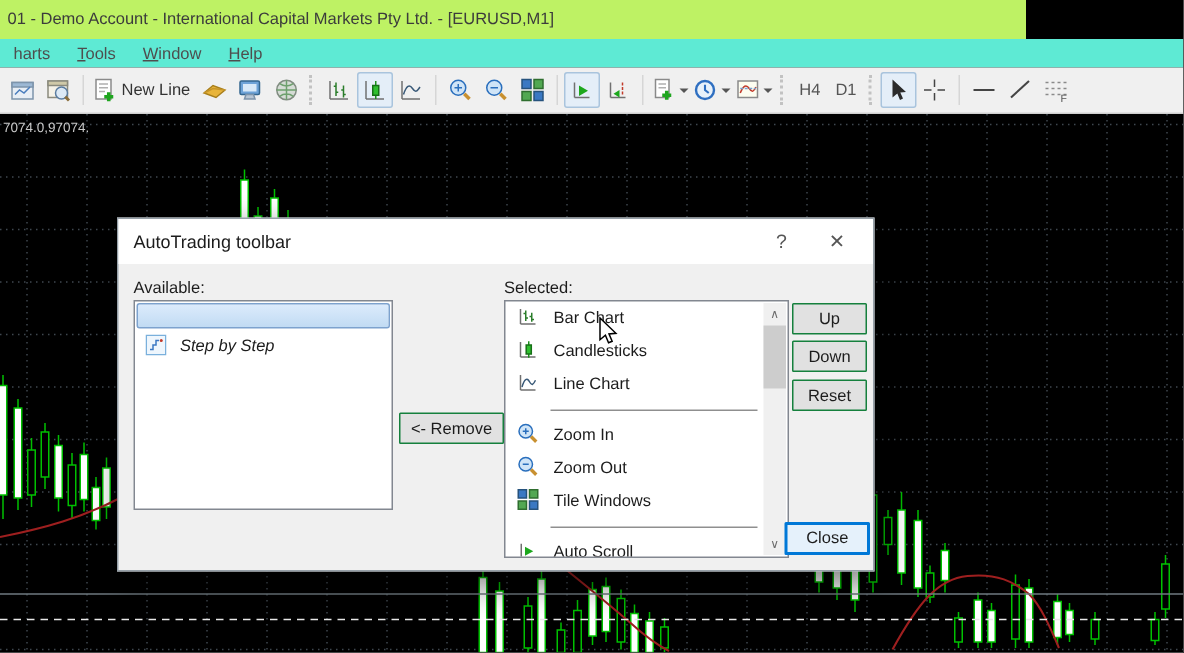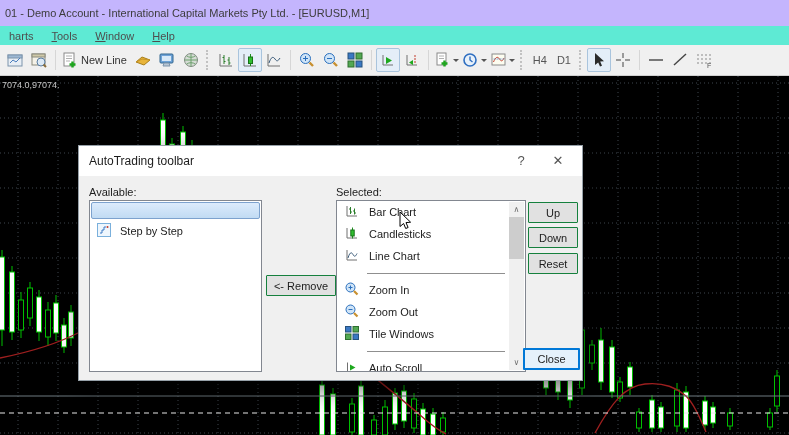--- a/index.html
+++ b/index.html
@@ -1,19 +1,19 @@
 <!DOCTYPE html>
 <html><head>
 <meta charset="utf-8">
 <style>
   html,body{margin:0;padding:0;background:#888;}
   #screen{position:relative;width:789px;height:435px;overflow:hidden;background:#000;
           font-family:"Liberation Sans",sans-serif;-webkit-font-smoothing:antialiased;}
   
-  .titlebar{position:absolute;left:0;top:0;width:789px;height:26px;background:#c4b5fd;
+  .titlebar{position:absolute;left:0;top:0;width:684px;height:26px;background:#bef264;
             font-size:11px;color:#3c3c3c;line-height:26px;padding-left:5px;box-sizing:border-box;white-space:nowrap;}
   .menubar{position:absolute;left:0;top:26px;width:789px;height:19px;background:#5eead4;
            display:flex;align-items:center;font-size:11px;color:#4e4e4e;}
   .menu-item{padding:0 9px;cursor:default;}
   .menu-item.u::first-letter{text-decoration:underline;}
   .toolbar{position:absolute;left:0;top:45px;width:789px;height:31px;background:#f0f0f0;
            border-bottom:1px solid #cfcfcf;display:flex;align-items:center;padding-left:3px;box-sizing:border-box;}
   .tbtn{height:24px;min-width:24px;display:flex;align-items:center;justify-content:center;
         border:1px solid transparent;border-radius:2px;box-sizing:border-box;}
   .tbtn.active{background:#e4eef8;border-color:#a9c4dd;}
@@ -27,21 +27,21 @@
   .dialog{position:absolute;left:78px;top:145px;width:505px;height:236px;background:#f0f0f0;
           border:1px solid #96a0a8;box-shadow:3px 8px 22px rgba(0,0,0,.55);z-index:10;box-sizing:border-box;}
   .dlg-title{position:absolute;left:0;top:0;right:0;height:30px;background:#fff;
              font-size:12px;color:#1c1c1c;line-height:30px;padding-left:10px;}
   .dlg-help{position:absolute;top:0;right:46px;width:30px;height:30px;text-align:center;
             line-height:30px;font-size:13px;color:#555;}
   .dlg-x{position:absolute;top:0;right:8px;width:32px;height:30px;text-align:center;
          line-height:30px;font-size:13px;color:#555;}
   .dlg-label{position:absolute;font-size:11px;color:#1c1c1c;}
   .listbox{position:absolute;background:#fff;border:1px solid #828790;box-sizing:border-box;overflow:hidden;}
-  #availList{left:10px;top:54px;width:173px;height:172px;}
+  #availList{left:10px;top:54px;width:173px;height:140px;font-style:italic;}
   #selList{left:257px;top:54px;width:190px;height:172px;padding-right:16px;}
   .sel-empty-row{height:15px;margin:1px;border:1px solid #7da2ce;border-radius:2px;
                  background:linear-gradient(#dcebfc,#c1dbf3);}
   .lrow{display:flex;align-items:center;height:22px;padding-left:7px;gap:9px;font-size:11px;color:#1c1c1c;}
   .lrow svg{flex:0 0 auto;}
   .lsep{height:12px;display:flex;align-items:center;}
   .lsep div{height:1px;background:#8f8f8f;margin-left:30px;margin-right:4px;flex:1;}
   .vscroll{position:absolute;right:1px;top:1px;bottom:1px;width:15px;background:#f0f0f0;
            display:flex;flex-direction:column;font-size:8px;color:#6d6d6d;}
   .varrow{height:15px;display:flex;align-items:center;justify-content:center;}

